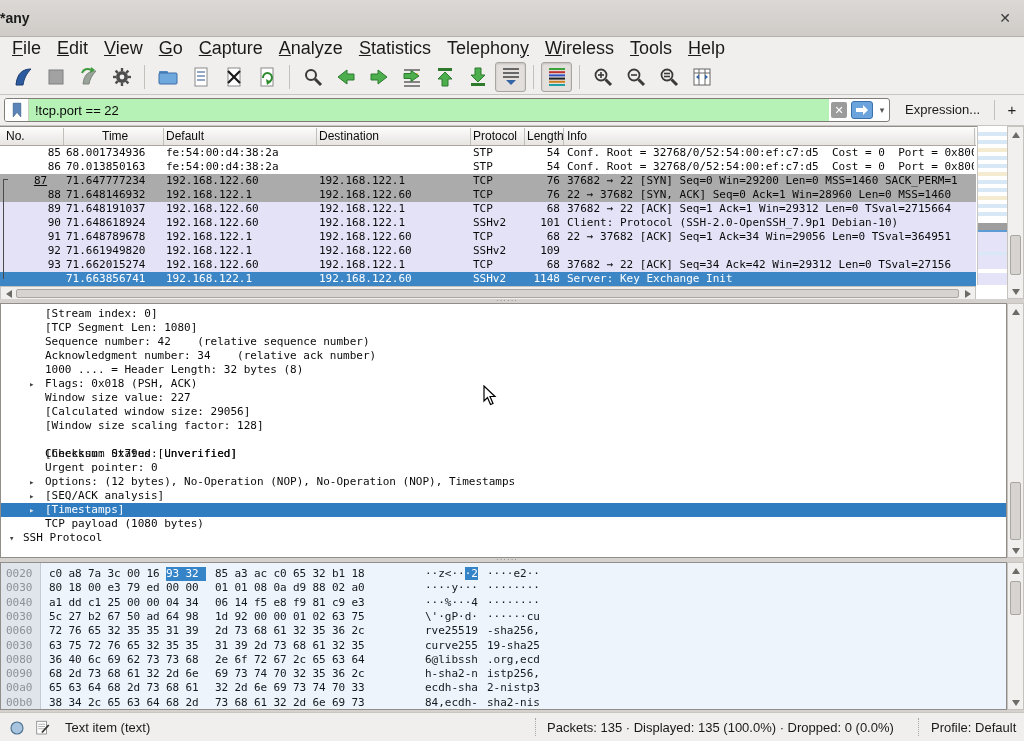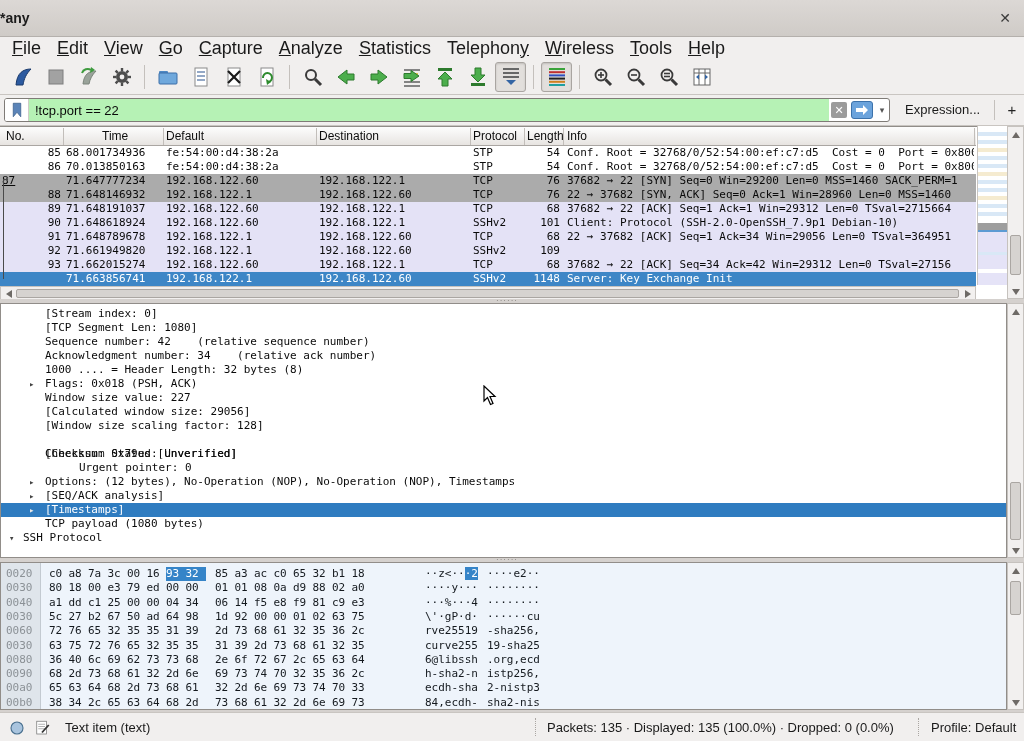--- a/index.html
+++ b/index.html
@@ -347,21 +347,21 @@
       <div class="prow row-white" style="top: 33px;">
         <span style="left: 4px; width: 57px; text-align: right;">86</span>
         <span style="left: 66px; width: 96px; text-align: left;">70.013850163</span>
         <span style="left: 166px; width: 150px; text-align: left;">fe:54:00:d4:38:2a</span>
         <span style="left: 319px; width: 150px; text-align: left;"></span>
         <span style="left: 473px; width: 50px; text-align: left;">STP</span>
         <span style="left: 518px; width: 42px; text-align: right;">54</span>
         <span style="left: 567px; width: 407px; text-align: left;">Conf. Root = 32768/0/52:54:00:ef:c7:d5  Cost = 0  Port = 0x8001</span>
       </div>
       <div class="prow row-gray" style="top: 47px;">
-        <span style="left: 2px; width: 57px; text-align: left; text-decoration: underline;">87</span>
+        <span style="left: 12px; width: 57px; text-align: center; text-decoration: underline;">87</span>
         <span style="left: 66px; width: 96px; text-align: left;">71.647777234</span>
         <span style="left: 166px; width: 150px; text-align: left;">192.168.122.60</span>
         <span style="left: 319px; width: 150px; text-align: left;">192.168.122.1</span>
         <span style="left: 473px; width: 50px; text-align: left;">TCP</span>
         <span style="left: 518px; width: 42px; text-align: right;">76</span>
         <span style="left: 567px; width: 407px; text-align: left;">37682 → 22 [SYN] Seq=0 Win=29200 Len=0 MSS=1460 SACK_PERM=1</span>
       </div>
       <div class="prow row-gray" style="top: 61px;">
         <span style="left: 4px; width: 57px; text-align: right;">88</span>
         <span style="left: 66px; width: 96px; text-align: left;">71.648146932</span>
@@ -477,21 +477,21 @@
       <div class="dline" style="top: 3px;"><span class="txt" style="left: 44px;">[TCP Segment Len: 1080]</span></div>
       <div class="dline" style="top: 3px;"><span class="txt" style="left: 44px;">Sequence number: 42    (relative sequence number)</span></div>
       <div class="dline" style="top: 3px;"><span class="txt" style="left: 44px;">Acknowledgment number: 34    (relative ack number)</span></div>
       <div class="dline" style="top: 3px;"><span class="txt" style="left: 44px;">1000 .... = Header Length: 32 bytes (8)</span></div>
       <div class="dline" style="top: 3px;"><span class="arrow" style="left: 28px;">▸</span><span class="txt" style="left: 44px;">Flags: 0x018 (PSH, ACK)</span></div>
       <div class="dline" style="top: 3px;"><span class="txt" style="left: 44px;">Window size value: 227</span></div>
       <div class="dline" style="top: 3px;"><span class="txt" style="left: 44px;">[Calculated window size: 29056]</span></div>
       <div class="dline" style="top: 3px;"><span class="txt" style="left: 44px;">[Window size scaling factor: 128]</span></div>
       <div class="dline" style="top: 17px;"><span class="txt" style="left: 44px;">Checksum: 0x79ed [unverified]</span></div>
       <div class="dline" style="top: 3px;"><span class="txt" style="left: 44px;">[Checksum Status: Unverified]</span></div>
-      <div class="dline" style="top: 3px;"><span class="txt" style="left: 44px; margin-left: 34px;">Urgent pointer: 0</span></div>
+      <div class="dline" style="top: 3px;"><span class="txt" style="left: 44px;">Urgent pointer: 0</span></div>
       <div class="dline" style="top: 3px;"><span class="arrow" style="left: 28px;">▸</span><span class="txt" style="left: 44px;">Options: (12 bytes), No-Operation (NOP), No-Operation (NOP), Timestamps</span></div>
       <div class="dline" style="top: 3px;"><span class="arrow" style="left: 28px;">▸</span><span class="txt" style="left: 44px;">[SEQ/ACK analysis]</span></div>
       <div class="dline sel" style="top: 3px;"><span class="arrow" style="left: 28px;">▸</span><span class="txt" style="left: 44px;">[Timestamps]</span></div>
       <div class="dline" style="top: 3px;"><span class="txt" style="left: 44px;">TCP payload (1080 bytes)</span></div>
       <div class="dline" style="top: 3px;"><span class="arrow" style="left: 8px;">▾</span><span class="txt" style="left: 22px;">SSH Protocol</span></div>
     </div>
 
   <div class="splitter" style="top:558px; height:4px;">
     <span class="split-dots">······</span>
   </div>

